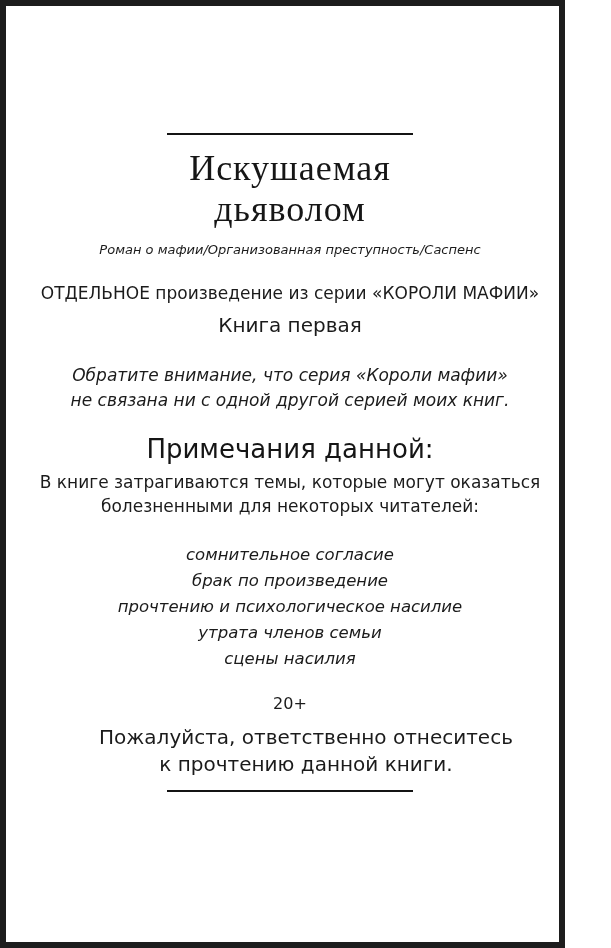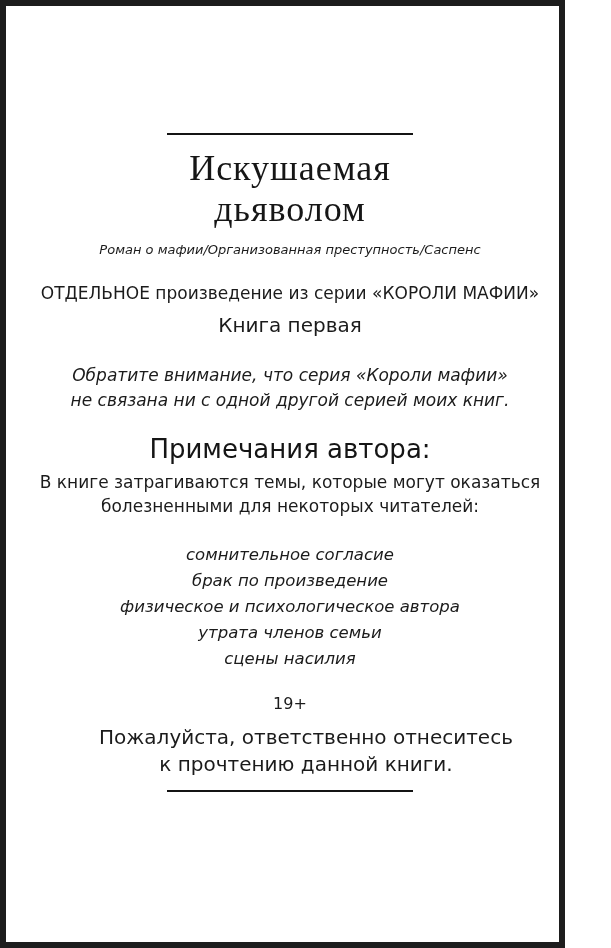--- a/index.html
+++ b/index.html
@@ -111,36 +111,36 @@
 
     <div class="series">ОТДЕЛЬНОЕ произведение из серии «КОРОЛИ МАФИИ»</div>
 
     <div class="book-number">Книга первая</div>
 
     <div class="series-note">
       <div>Обратите внимание, что серия «Короли мафии»</div>
       <div>не связана ни с одной другой серией моих книг.</div>
     </div>
 
-    <div class="author-heading">Примечания автора:</div>
+    <div class="author-heading">Примечания данной:</div>
 
     <div class="warning">
       <div>В книге затрагиваются темы, которые могут оказаться</div>
       <div>болезненными для некоторых читателей:</div>
     </div>
 
     <div class="trigger-list">
       <div>сомнительное согласие</div>
       <div>брак по произведение</div>
-      <div>физическое и психологическое автора</div>
+      <div>прочтению и психологическое насилие</div>
       <div>утрата членов семьи</div>
       <div>сцены насилия</div>
     </div>
 
-    <div class="age-rating">19+</div>
+    <div class="age-rating">20+</div>
 
     <div class="closing">
       <div>Пожалуйста, ответственно отнеситесь</div>
       <div>к прочтению данной книги.</div>
     </div>
 
     <div class="rule bottom"></div>
 
   </div>
 </div>

